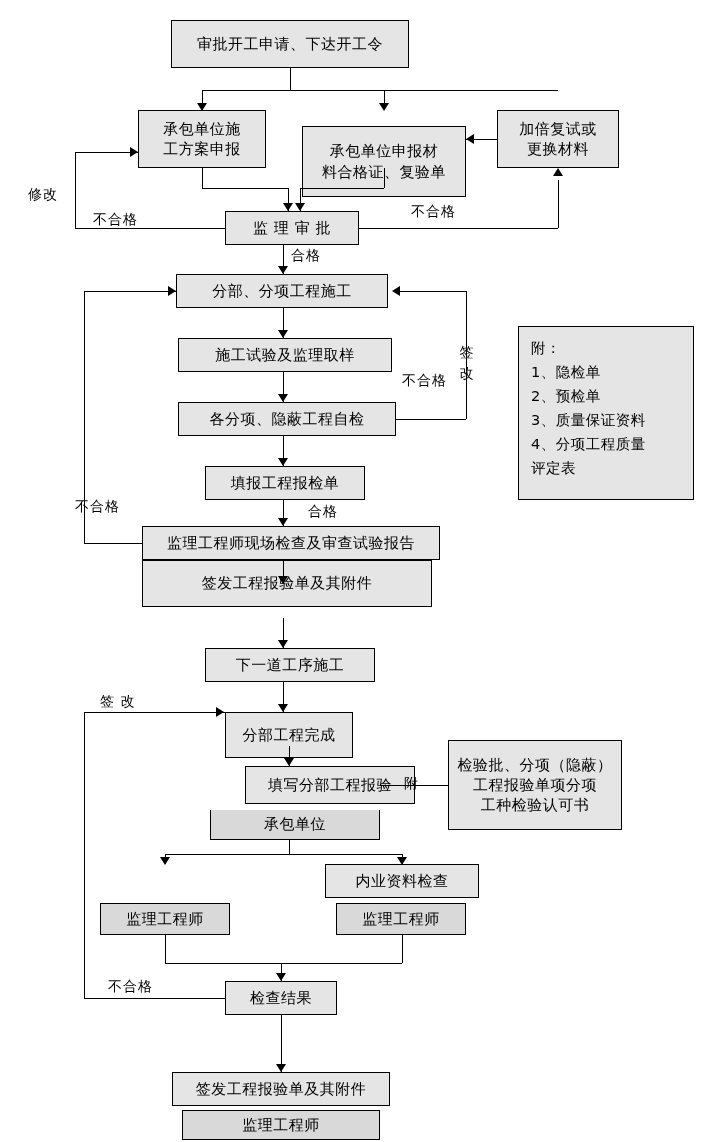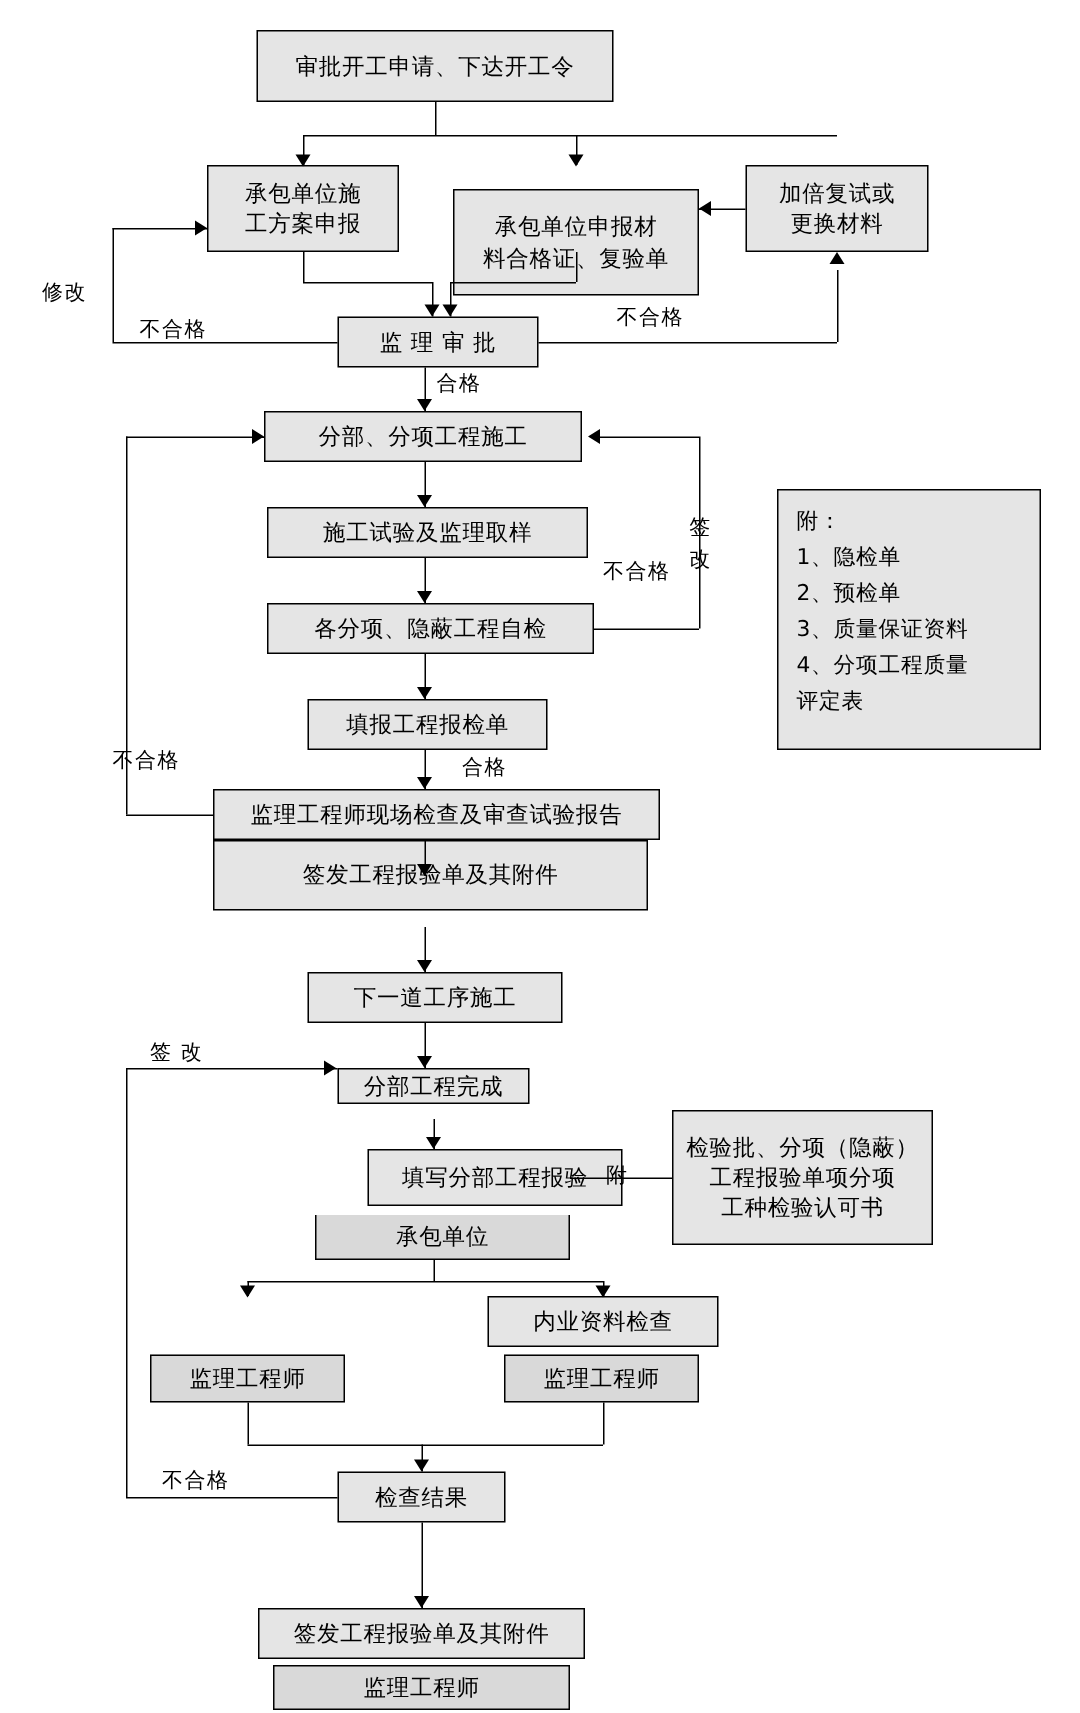--- a/index.html
+++ b/index.html
@@ -115,21 +115,21 @@
   <div class="node" style="left:205px; top:466px; width:160px; height:34px;">填报工程报检单</div>
 
   <div class="node" style="left:178px; top:402px; width:218px; height:34px;">各分项、隐蔽工程自检</div>
 
   <div class="node" style="left:142px; top:526px; width:298px; height:34px;">监理工程师现场检查及审查试验报告</div>
 
   <div class="node" style="left:142px; top:560px; width:290px; height:47px;">签发工程报验单及其附件</div>
 
   <div class="node" style="left:205px; top:648px; width:170px; height:34px;">下一道工序施工</div>
 
-  <div class="node" style="left:225px; top:712px; width:128px; height:24px;">分部工程完成</div>
+  <div class="node" style="left:225px; top:712px; width:128px; height:46px;">分部工程完成</div>
 
   <div class="node" style="left:210px; top:766px; width:170px; height:38px;margin-left:35px;">填写分部工程报验</div>
 
   <div class="node shaded noborder-top" style="left:210px; top:810px; width:170px; height:30px;">承包单位</div>
 
 
   <div class="node shaded" style="left:100px; top:903px; width:130px; height:32px;">监理工程师</div>
 
   <div class="node" style="left:325px; top:864px; width:154px; height:34px;text-align:center;">内业资料检查</div>
 

